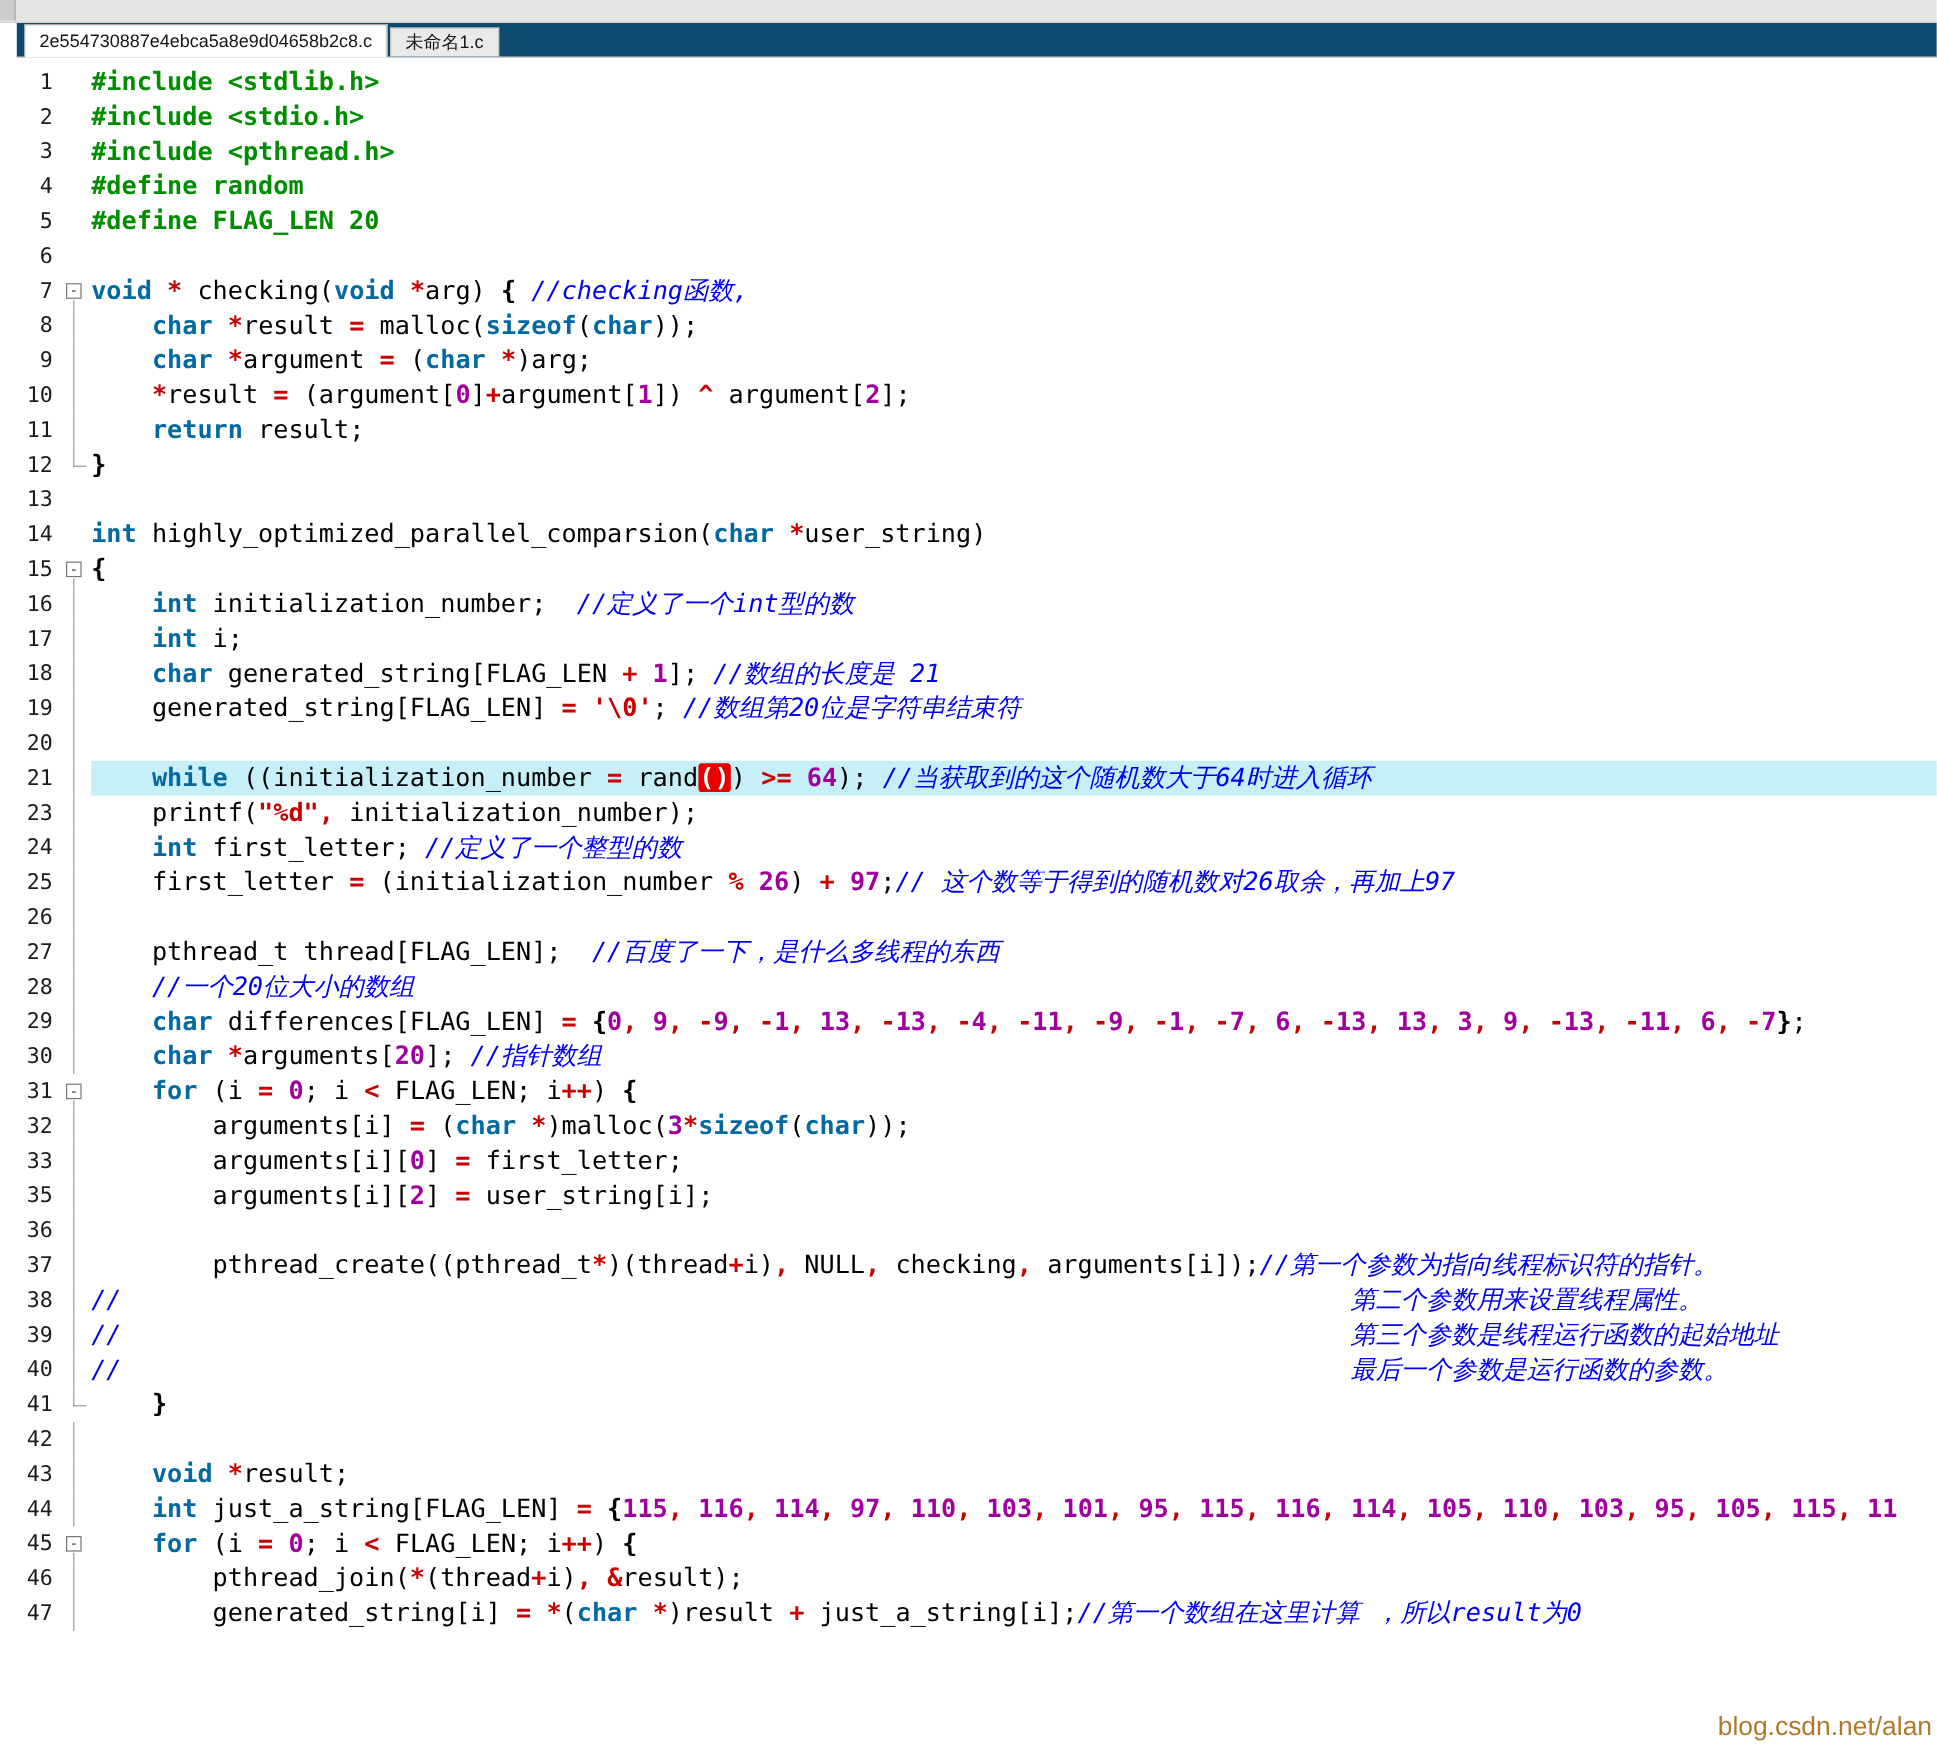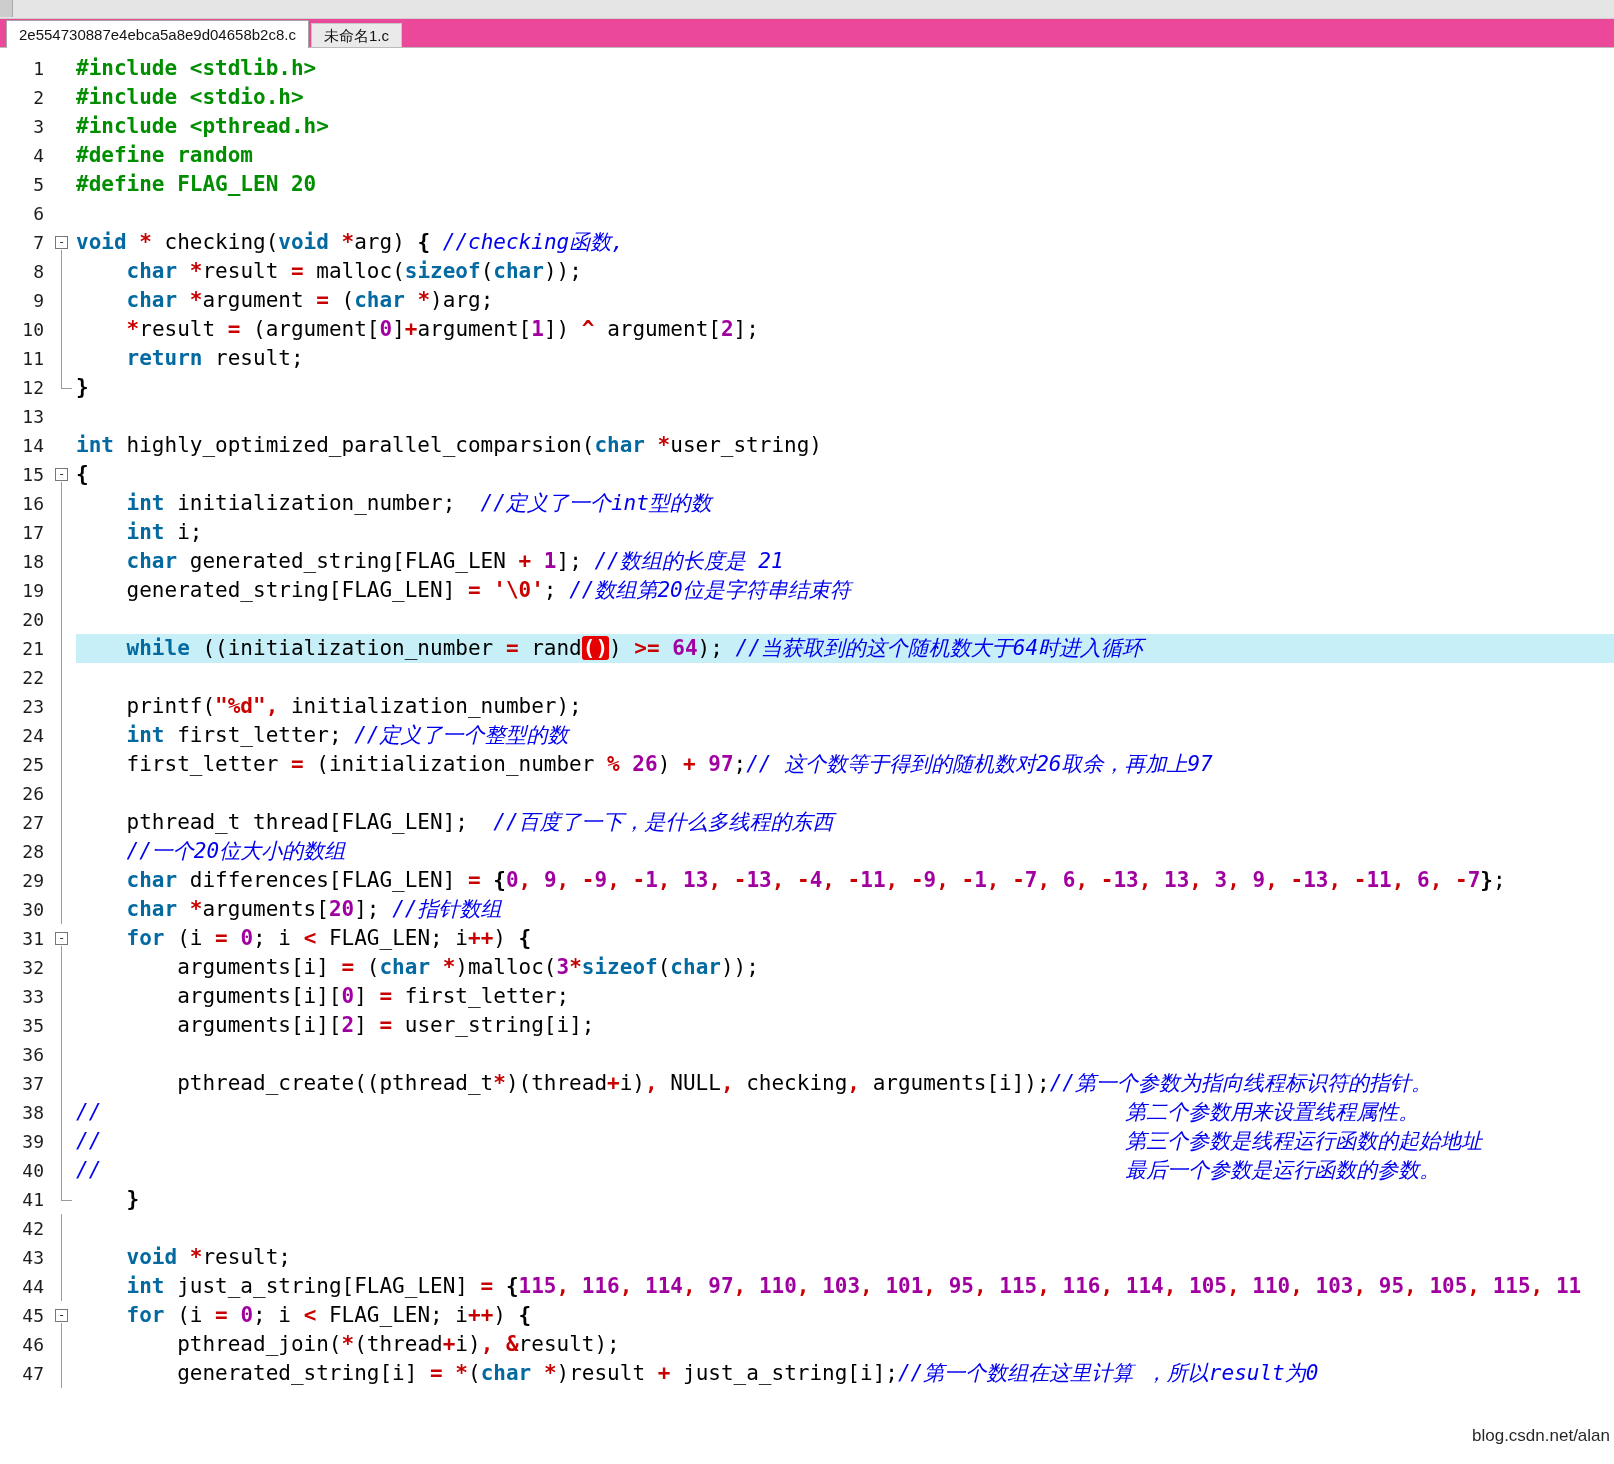--- a/index.html
+++ b/index.html
@@ -3,21 +3,21 @@
 <meta charset="utf-8">
 <style>
   html,body{margin:0;padding:0;background:#fff;width:1614px;height:1464px;overflow:hidden;}
   body{font-family:"DejaVu Sans Mono",monospace;}
 
   
   .top-strip{height:18px;background:#e5e5e5;border-bottom:1px solid #cfcfcf;position:relative;}
   .top-frag{position:absolute;left:0;top:0;width:13px;height:17px;background:#cdcdcd;border-right:1px solid #a8a8a8;box-sizing:border-box;}
 
   
-  .tab-bar{display:flex;align-items:flex-end;height:28px;background:#ec4899;border-bottom:1px solid #bcbcbc;padding-left:6px;}
+  .tab-bar{display:flex;align-items:flex-end;height:28px;background:#0c4a6e;border-bottom:1px solid #bcbcbc;padding-left:6px;margin-left:14px;}
   .tab{height:23px;line-height:23px;padding:0 12px;font-family:"Liberation Sans",sans-serif;font-size:15px;color:#141414;background:#eaeaea;border:1px solid #c6c6c6;border-bottom:none;margin-right:2px;white-space:nowrap;}
   .tab.active{background:#ffffff;height:27px;line-height:27px;margin-bottom:-1px;border-color:#a6a6a6;}
 
   
   .editor{position:relative;background:#fff;padding-top:6px;}
   .row{display:flex;height:29px;}
   .ln{width:48px;flex:none;text-align:right;padding-right:4px;font-size:18px;line-height:29px;color:#1c1c1c;box-sizing:border-box;}
   .fold{width:28px;flex:none;position:relative;}
   .fv{position:absolute;left:13px;top:0;bottom:0;width:0;border-left:1px solid #9b9b9b;}
   .fvb{position:absolute;left:13px;top:22px;bottom:0;width:0;border-left:1px solid #9b9b9b;}
@@ -30,21 +30,21 @@
   .t{color:#000;}
   .k{color:#0369a1;font-weight:bold;}
   .b{color:#000;font-weight:bold;}
   .p{color:#008e00;font-weight:bold;}
   .c{color:#0000ee;font-style:italic;text-align:right;}
   .n{color:#a100a1;font-weight:bold;}
   .o{color:#c80000;font-weight:bold;}
   .s{color:#c80000;font-weight:bold;}
   .m{background:#e60000;color:#ffffff;border-radius:3px;padding:0 1px;font-weight:bold;}
 
-  .watermark{position:absolute;right:4px;top:1378px;font-family:"Liberation Sans",sans-serif;font-size:17px;color:#000000;opacity:.85;z-index:5;pointer-events:none;}
+  .watermark{position:absolute;right:4px;top:1378px;font-family:"Liberation Sans",sans-serif;font-size:22px;color:#a16207;opacity:.85;z-index:5;pointer-events:none;}
 </style>
 </head>
 <body>
 
 <div class="top-strip">
   <div class="top-frag"></div>
 </div>
 
 <div class="tab-bar">
     <div class="tab active">2e554730887e4ebca5a8e9d04658b2c8.c</div>
@@ -180,27 +180,20 @@
         <div class="code"></div>
       </div>
       <div class="row">
         <div class="ln">21</div>
         <div class="fold">
           <div class="fv"></div>
         </div>
         <div class="code hl"><span class="t">    </span><span class="k">while</span><span class="t"> ((initialization_number </span><span class="o">=</span><span class="t"> rand</span><span class="m">()</span><span class="t">) </span><span class="o">&gt;=</span><span class="t"> </span><span class="n">64</span><span class="t">); </span><span class="c">//当获取到的这个随机数大于64时进入循环</span></div>
       </div>
       <div class="row">
-        <div class="ln">22</div>
-        <div class="fold">
-          <div class="fv"></div>
-        </div>
-        <div class="code"></div>
-      </div>
-      <div class="row">
         <div class="ln">23</div>
         <div class="fold">
           <div class="fv"></div>
         </div>
         <div class="code"><span class="t">    printf(</span><span class="s">"%d"</span><span class="o">,</span><span class="t"> initialization_number);</span></div>
       </div>
       <div class="row">
         <div class="ln">24</div>
         <div class="fold">
           <div class="fv"></div>

